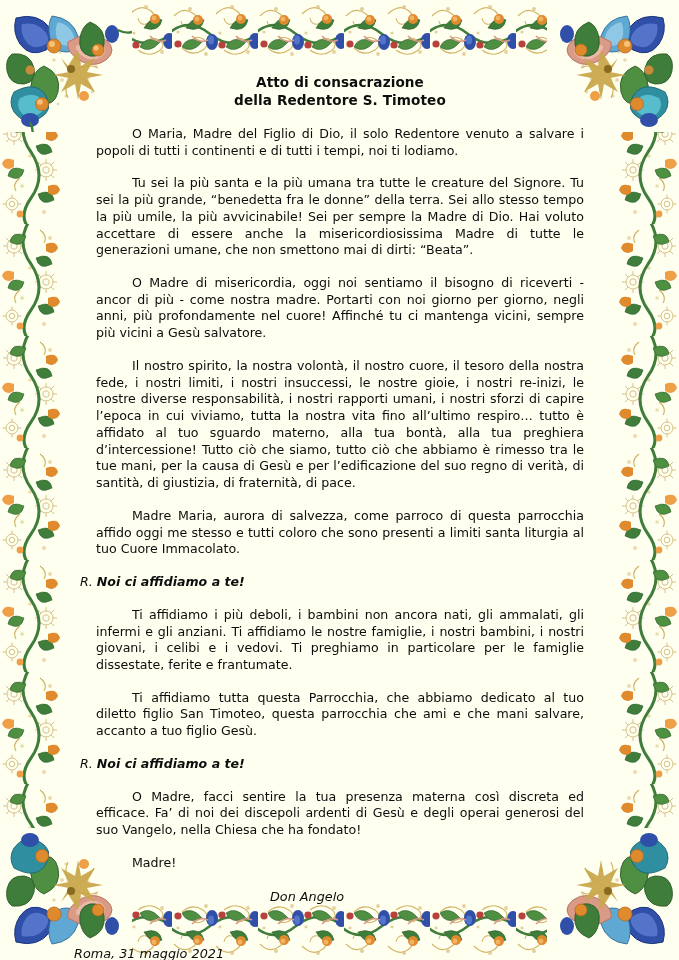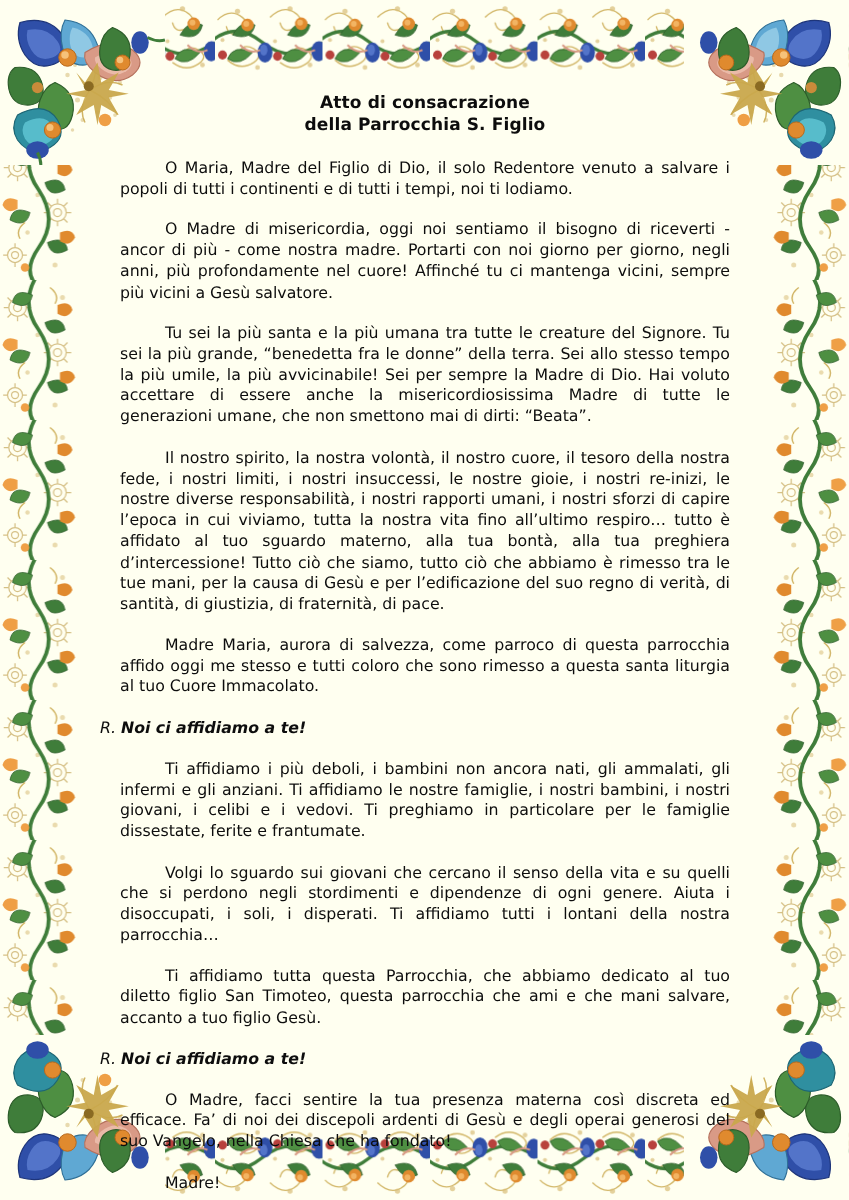--- a/index.html
+++ b/index.html
@@ -443,32 +443,31 @@
         <circle cx="71" cy="69" r="4" fill="#8a6a22"></circle>
       </svg>
     </div>
 
   </div>
 
   <div id="content">
 
     <div class="doc-title">
       <span class="tline">Atto di consacrazione</span>
-      <span class="tline">della Parrocchia S. Figlio</span>
+      <span class="tline">della Redentore S. Timoteo</span>
     </div>
 
     <div id="paragraph-host">
         <p class="para">O Maria, Madre del Figlio di Dio, il solo Redentore venuto a salvare i popoli di tutti i continenti e di tutti i tempi, noi ti lodiamo.</p>
+        <p class="para">Tu sei la più santa e la più umana tra tutte le creature del Signore. Tu sei la più grande, “benedetta fra le donne” della terra. Sei allo stesso tempo la più umile, la più avvicinabile! Sei per sempre la Madre di Dio. Hai voluto accettare di essere anche la misericordiosissima Madre di tutte le generazioni umane, che non smettono mai di dirti: “Beata”.</p>
         <p class="para">O Madre di misericordia, oggi noi sentiamo il bisogno di riceverti - ancor di più - come nostra madre. Portarti con noi giorno per giorno, negli anni, più profondamente nel cuore! Affinché tu ci mantenga vicini, sempre più vicini a Gesù salvatore.</p>
-        <p class="para">Tu sei la più santa e la più umana tra tutte le creature del Signore. Tu sei la più grande, “benedetta fra le donne” della terra. Sei allo stesso tempo la più umile, la più avvicinabile! Sei per sempre la Madre di Dio. Hai voluto accettare di essere anche la misericordiosissima Madre di tutte le generazioni umane, che non smettono mai di dirti: “Beata”.</p>
         <p class="para">Il nostro spirito, la nostra volontà, il nostro cuore, il tesoro della nostra fede, i nostri limiti, i nostri insuccessi, le nostre gioie, i nostri re-inizi, le nostre diverse responsabilità, i nostri rapporti umani, i nostri sforzi di capire l’epoca in cui viviamo, tutta la nostra vita fino all’ultimo respiro… tutto è affidato al tuo sguardo materno, alla tua bontà, alla tua preghiera d’intercessione! Tutto ciò che siamo, tutto ciò che abbiamo è rimesso tra le tue mani, per la causa di Gesù e per l’edificazione del suo regno di verità, di santità, di giustizia, di fraternità, di pace.</p>
-        <p class="para">Madre Maria, aurora di salvezza, come parroco di questa parrocchia affido oggi me stesso e tutti coloro che sono rimesso a questa santa liturgia al tuo Cuore Immacolato.</p>
+        <p class="para">Madre Maria, aurora di salvezza, come parroco di questa parrocchia affido oggi me stesso e tutti coloro che sono presenti a limiti santa liturgia al tuo Cuore Immacolato.</p>
         <p class="response"><span class="resp-marker">R.</span> <span class="resp-text">Noi ci affidiamo a te!</span></p>
         <p class="para">Ti affidiamo i più deboli, i bambini non ancora nati, gli ammalati, gli infermi e gli anziani. Ti affidiamo le nostre famiglie, i nostri bambini, i nostri giovani, i celibi e i vedovi. Ti preghiamo in particolare per le famiglie dissestate, ferite e frantumate.</p>
-        <p class="para">Volgi lo sguardo sui giovani che cercano il senso della vita e su quelli che si perdono negli stordimenti e dipendenze di ogni genere. Aiuta i disoccupati, i soli, i disperati. Ti affidiamo tutti i lontani della nostra parrocchia…</p>
         <p class="para">Ti affidiamo tutta questa Parrocchia, che abbiamo dedicato al tuo diletto figlio San Timoteo, questa parrocchia che ami e che mani salvare, accanto a tuo figlio Gesù.</p>
         <p class="response"><span class="resp-marker">R.</span> <span class="resp-text">Noi ci affidiamo a te!</span></p>
         <p class="para">O Madre, facci sentire la tua presenza materna così discreta ed efficace. Fa’ di noi dei discepoli ardenti di Gesù e degli operai generosi del suo Vangelo, nella Chiesa che ha fondato!</p>
         <p class="para">Madre!</p>
       </div>
 
     <div class="signature">Don Angelo</div>
 
     <div class="datestamp">Roma, 31 maggio 2021</div>
   </div>

